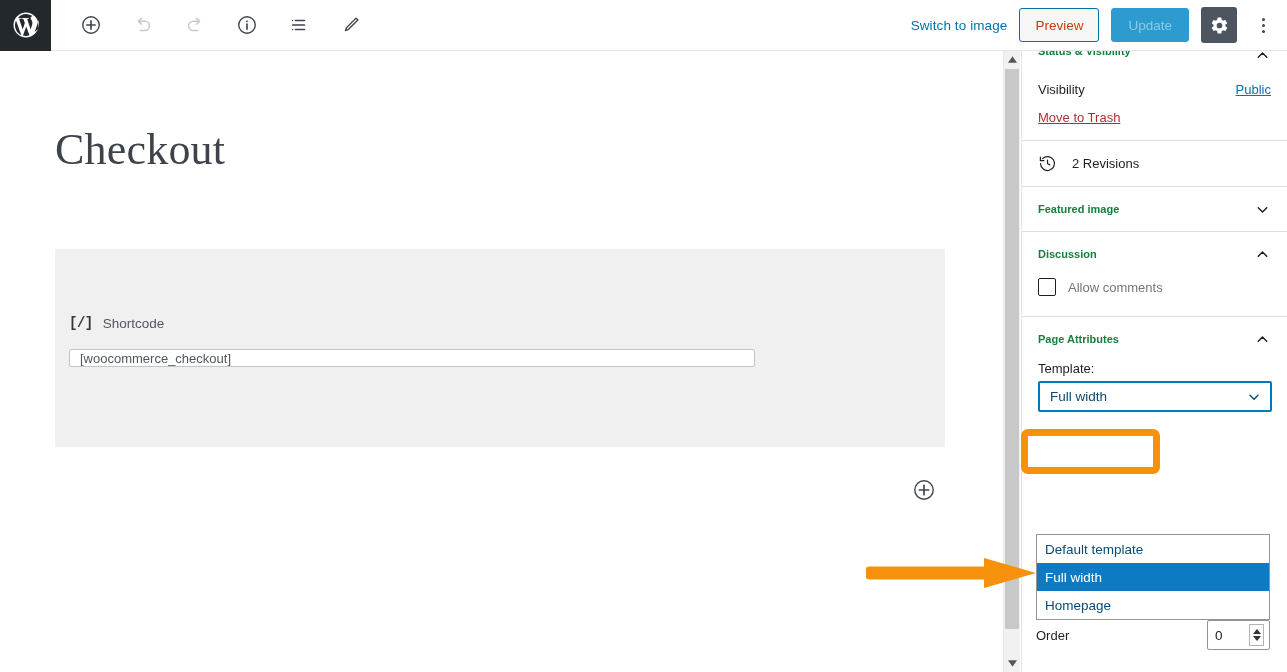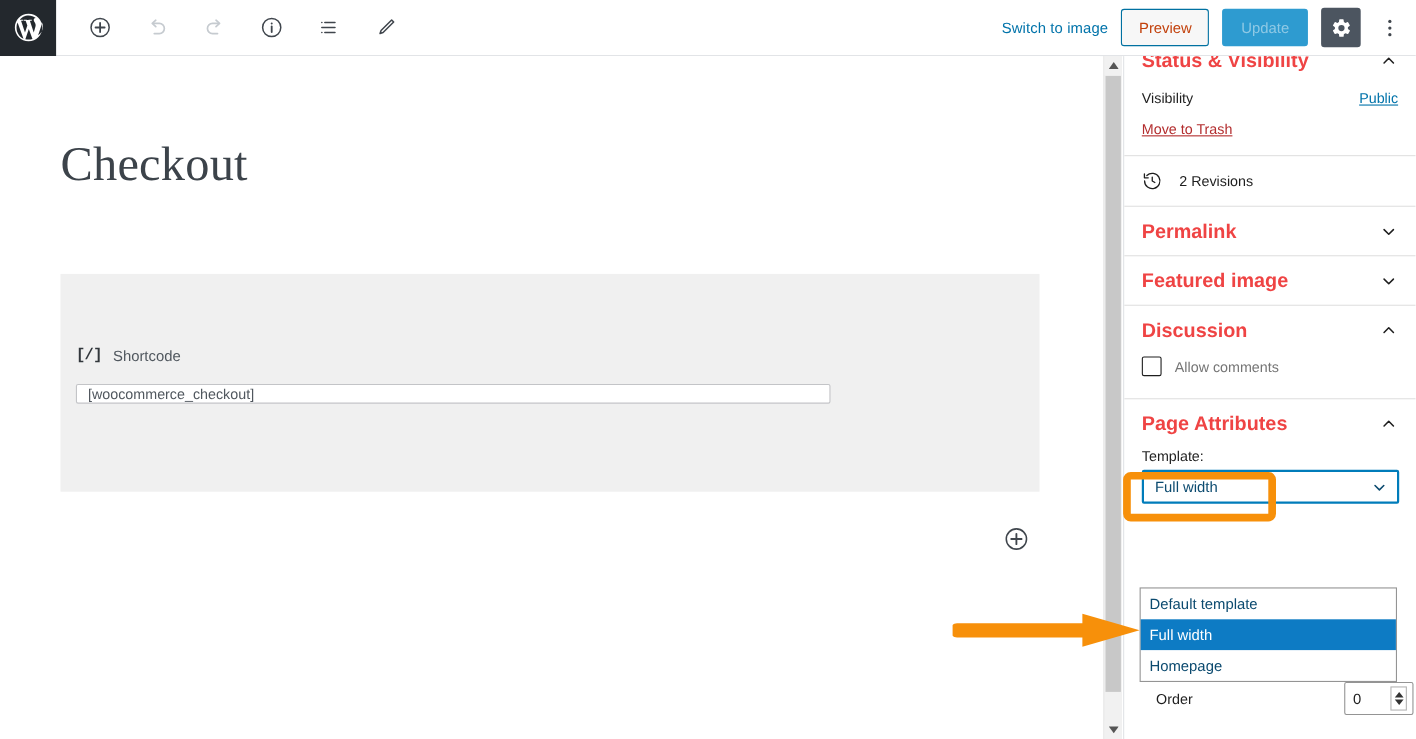--- a/index.html
+++ b/index.html
@@ -193,23 +193,23 @@
   }
   .panel { border-bottom: 1px solid #e0e0e0; }
   .panel-head {
     display: flex; align-items: center; justify-content: space-between;
     padding: 0 16px;
     height: 44px;
     cursor: pointer;
     position: relative;
   }
   .panel-title {
-    font-size: 18px;
+    font-size: 11px;
     font-weight: bold;
-    color: #ef4444;
+    color: #15803d;
   }
   .chev { color: #1e1e1e; display: flex; align-items: center; }
   .panel-body { padding: 0 16px 14px 16px; }
 
   .kv-row {
     display: flex; align-items: center; justify-content: space-between;
     padding: 5px 0 9px 0;
   }
   .kv-key { font-size: 13px; color: #1e1e1e; }
   .kv-val {
@@ -283,21 +283,21 @@
   }
   .dd-item.selected {
     background: #0d7bc4;
     color: #ffffff;
   }
 
   .order-row {
     position: absolute;
     left: 1036px; top: 620px;
     width: 234px;
-    display: flex; align-items: center; justify-content: space-between; margin-left: 15px;
+    display: flex; align-items: center; justify-content: space-between;
   }
   .order-label { font-size: 13px; color: #1e1e1e; }
   .number-field {
     position: relative;
     width: 63px; height: 30px;
     border: 1px solid #949494;
     border-radius: 2px;
     background: #fff;
     display: flex; align-items: center;
   }
@@ -474,30 +474,20 @@
         <svg width="19" height="19" viewBox="0 0 24 24" fill="none" stroke="currentColor" stroke-width="1.5" stroke-linecap="round" stroke-linejoin="round">
           <path d="M3.2 12a8.8 8.8 0 1 0 2.6-6.2"></path>
           <polyline points="3,4 3,8.4 7.4,8.4"></polyline>
           <path d="M12 7.6V12l3 1.8"></path>
         </svg>
       </span>
       <span class="rev-label">2 Revisions</span>
     </div>
   </div>
 
-  <div class="panel">
-    <div class="panel-head">
-      <span class="panel-title">Permalink</span>
-      <span class="chev">
-        <svg width="17" height="17" viewBox="0 0 24 24" fill="none" stroke="currentColor" stroke-width="2" stroke-linecap="round" stroke-linejoin="round">
-            <polyline points="6,9.5 12,15.5 18,9.5"></polyline>
-          </svg>
-      </span>
-    </div>
-  </div>
 
   <div class="panel">
     <div class="panel-head">
       <span class="panel-title">Featured image</span>
       <span class="chev">
         <svg width="17" height="17" viewBox="0 0 24 24" fill="none" stroke="currentColor" stroke-width="2" stroke-linecap="round" stroke-linejoin="round">
             <polyline points="6,9.5 12,15.5 18,9.5"></polyline>
           </svg>
       </span>
     </div>

